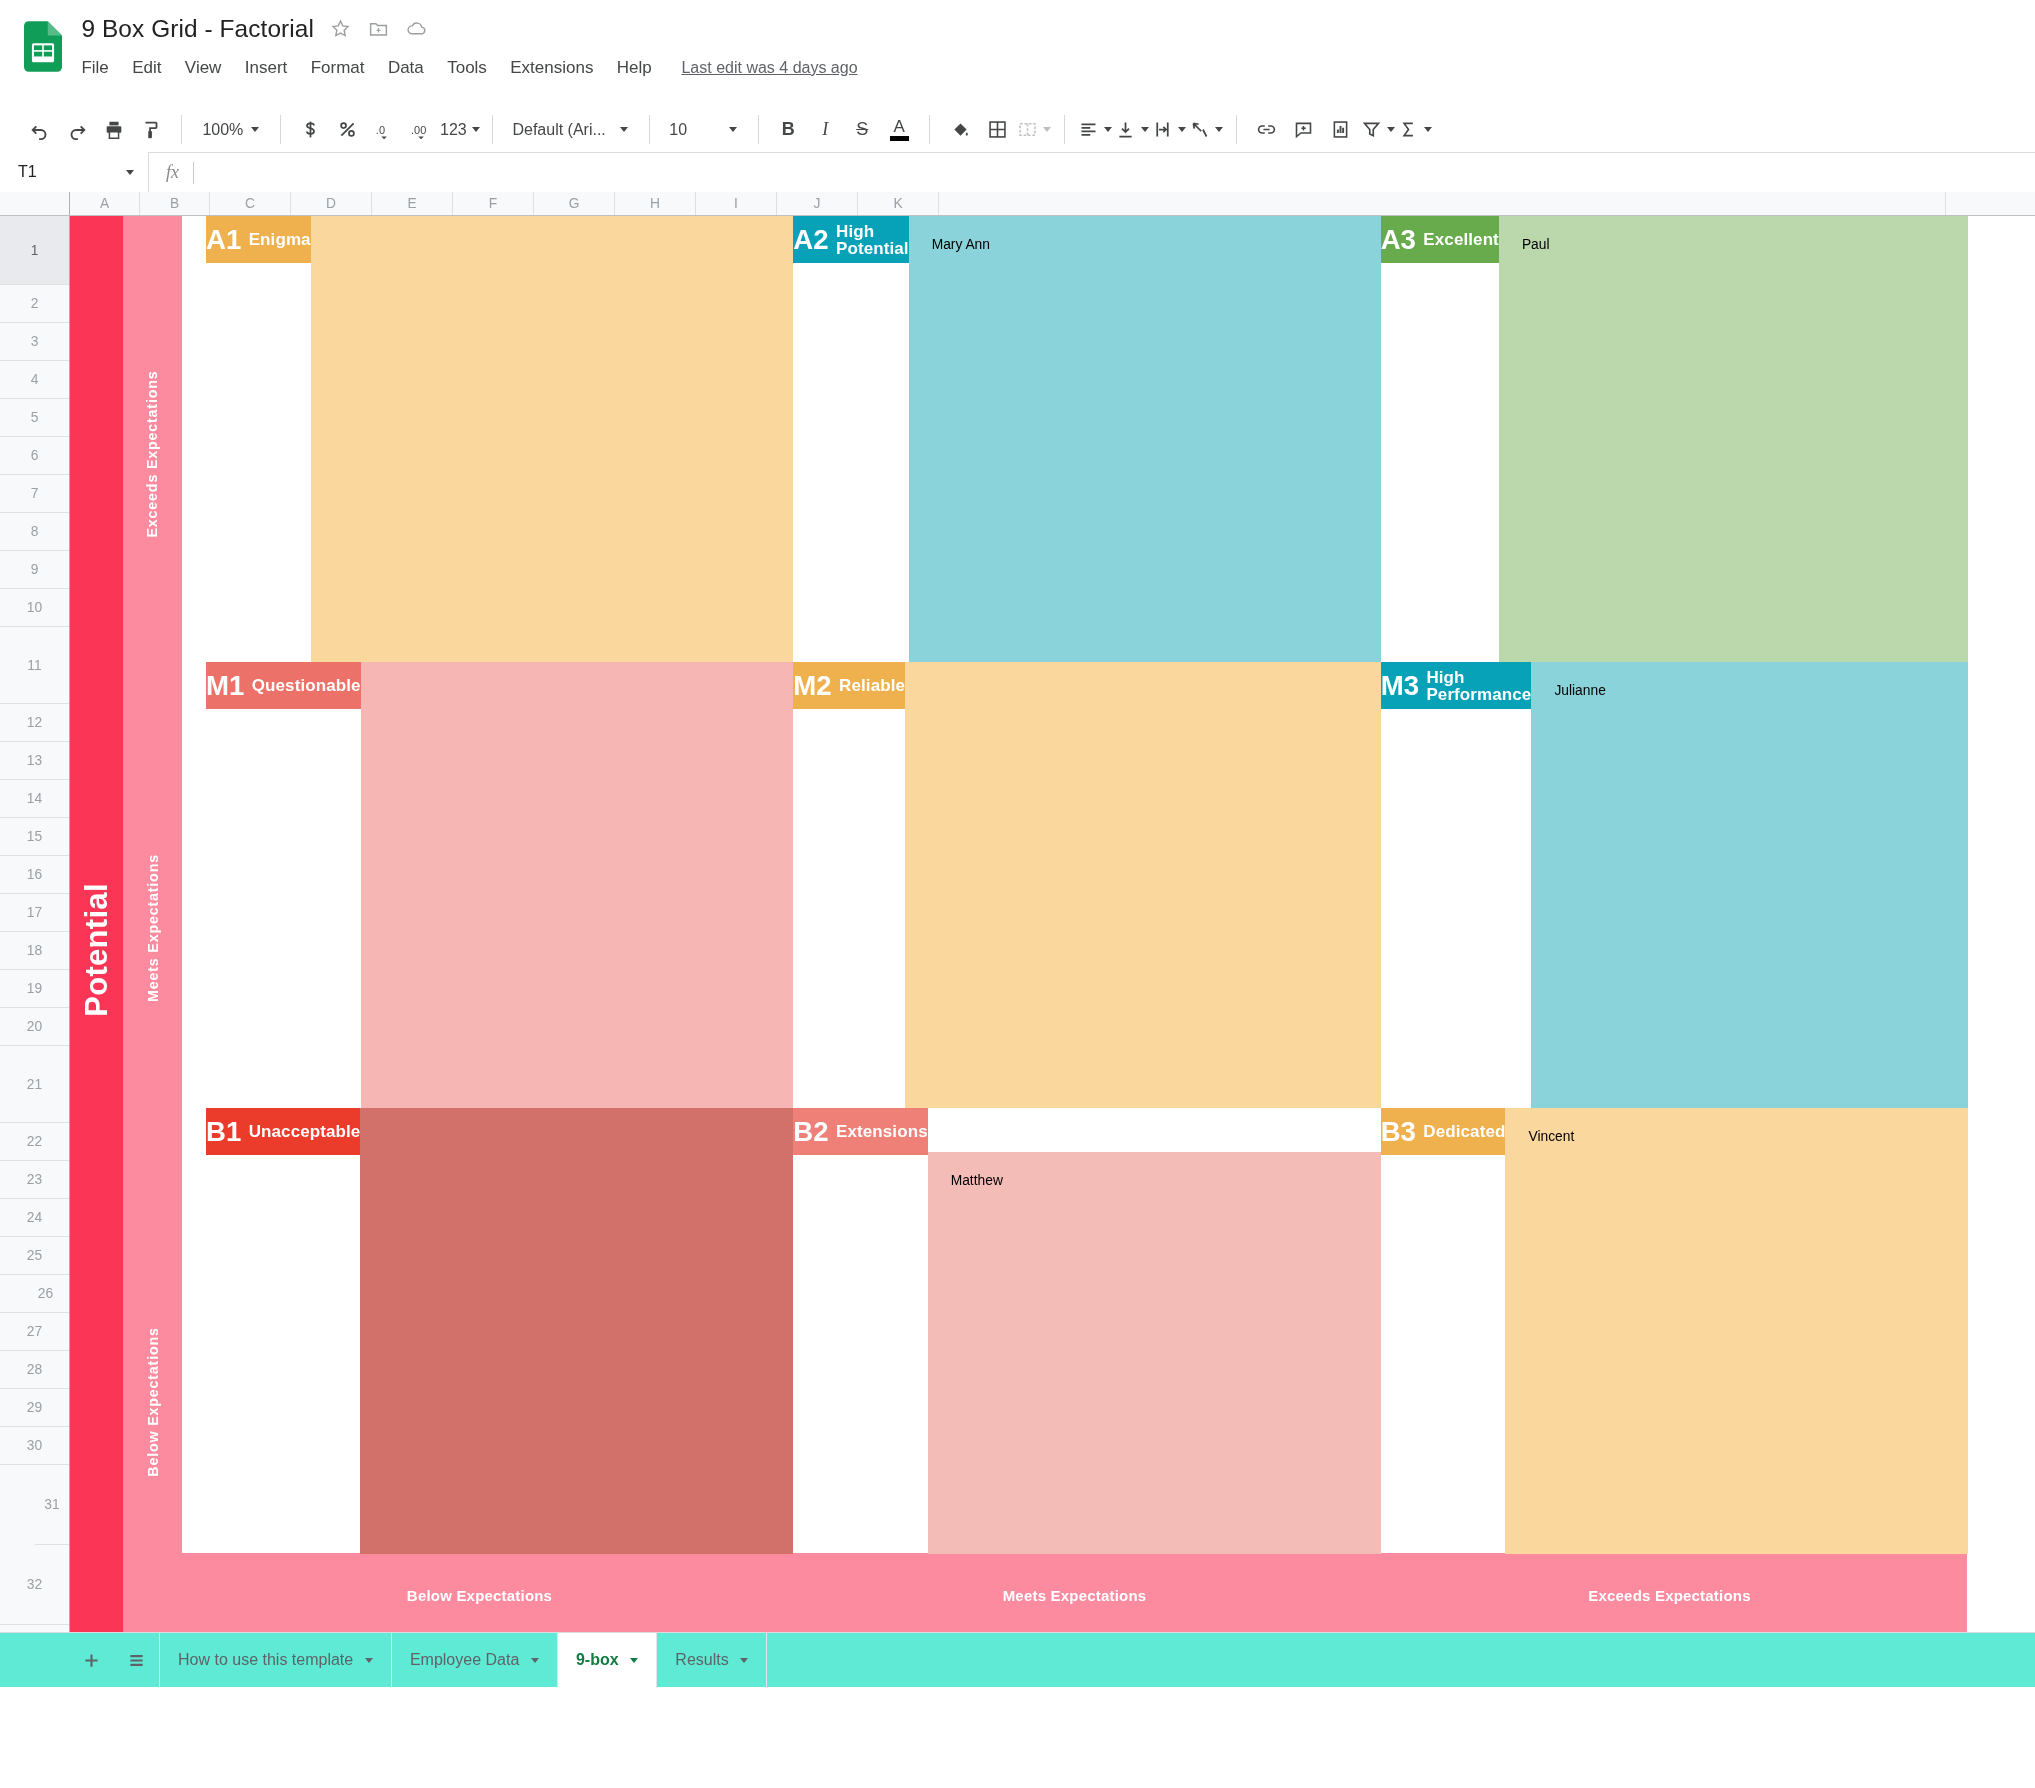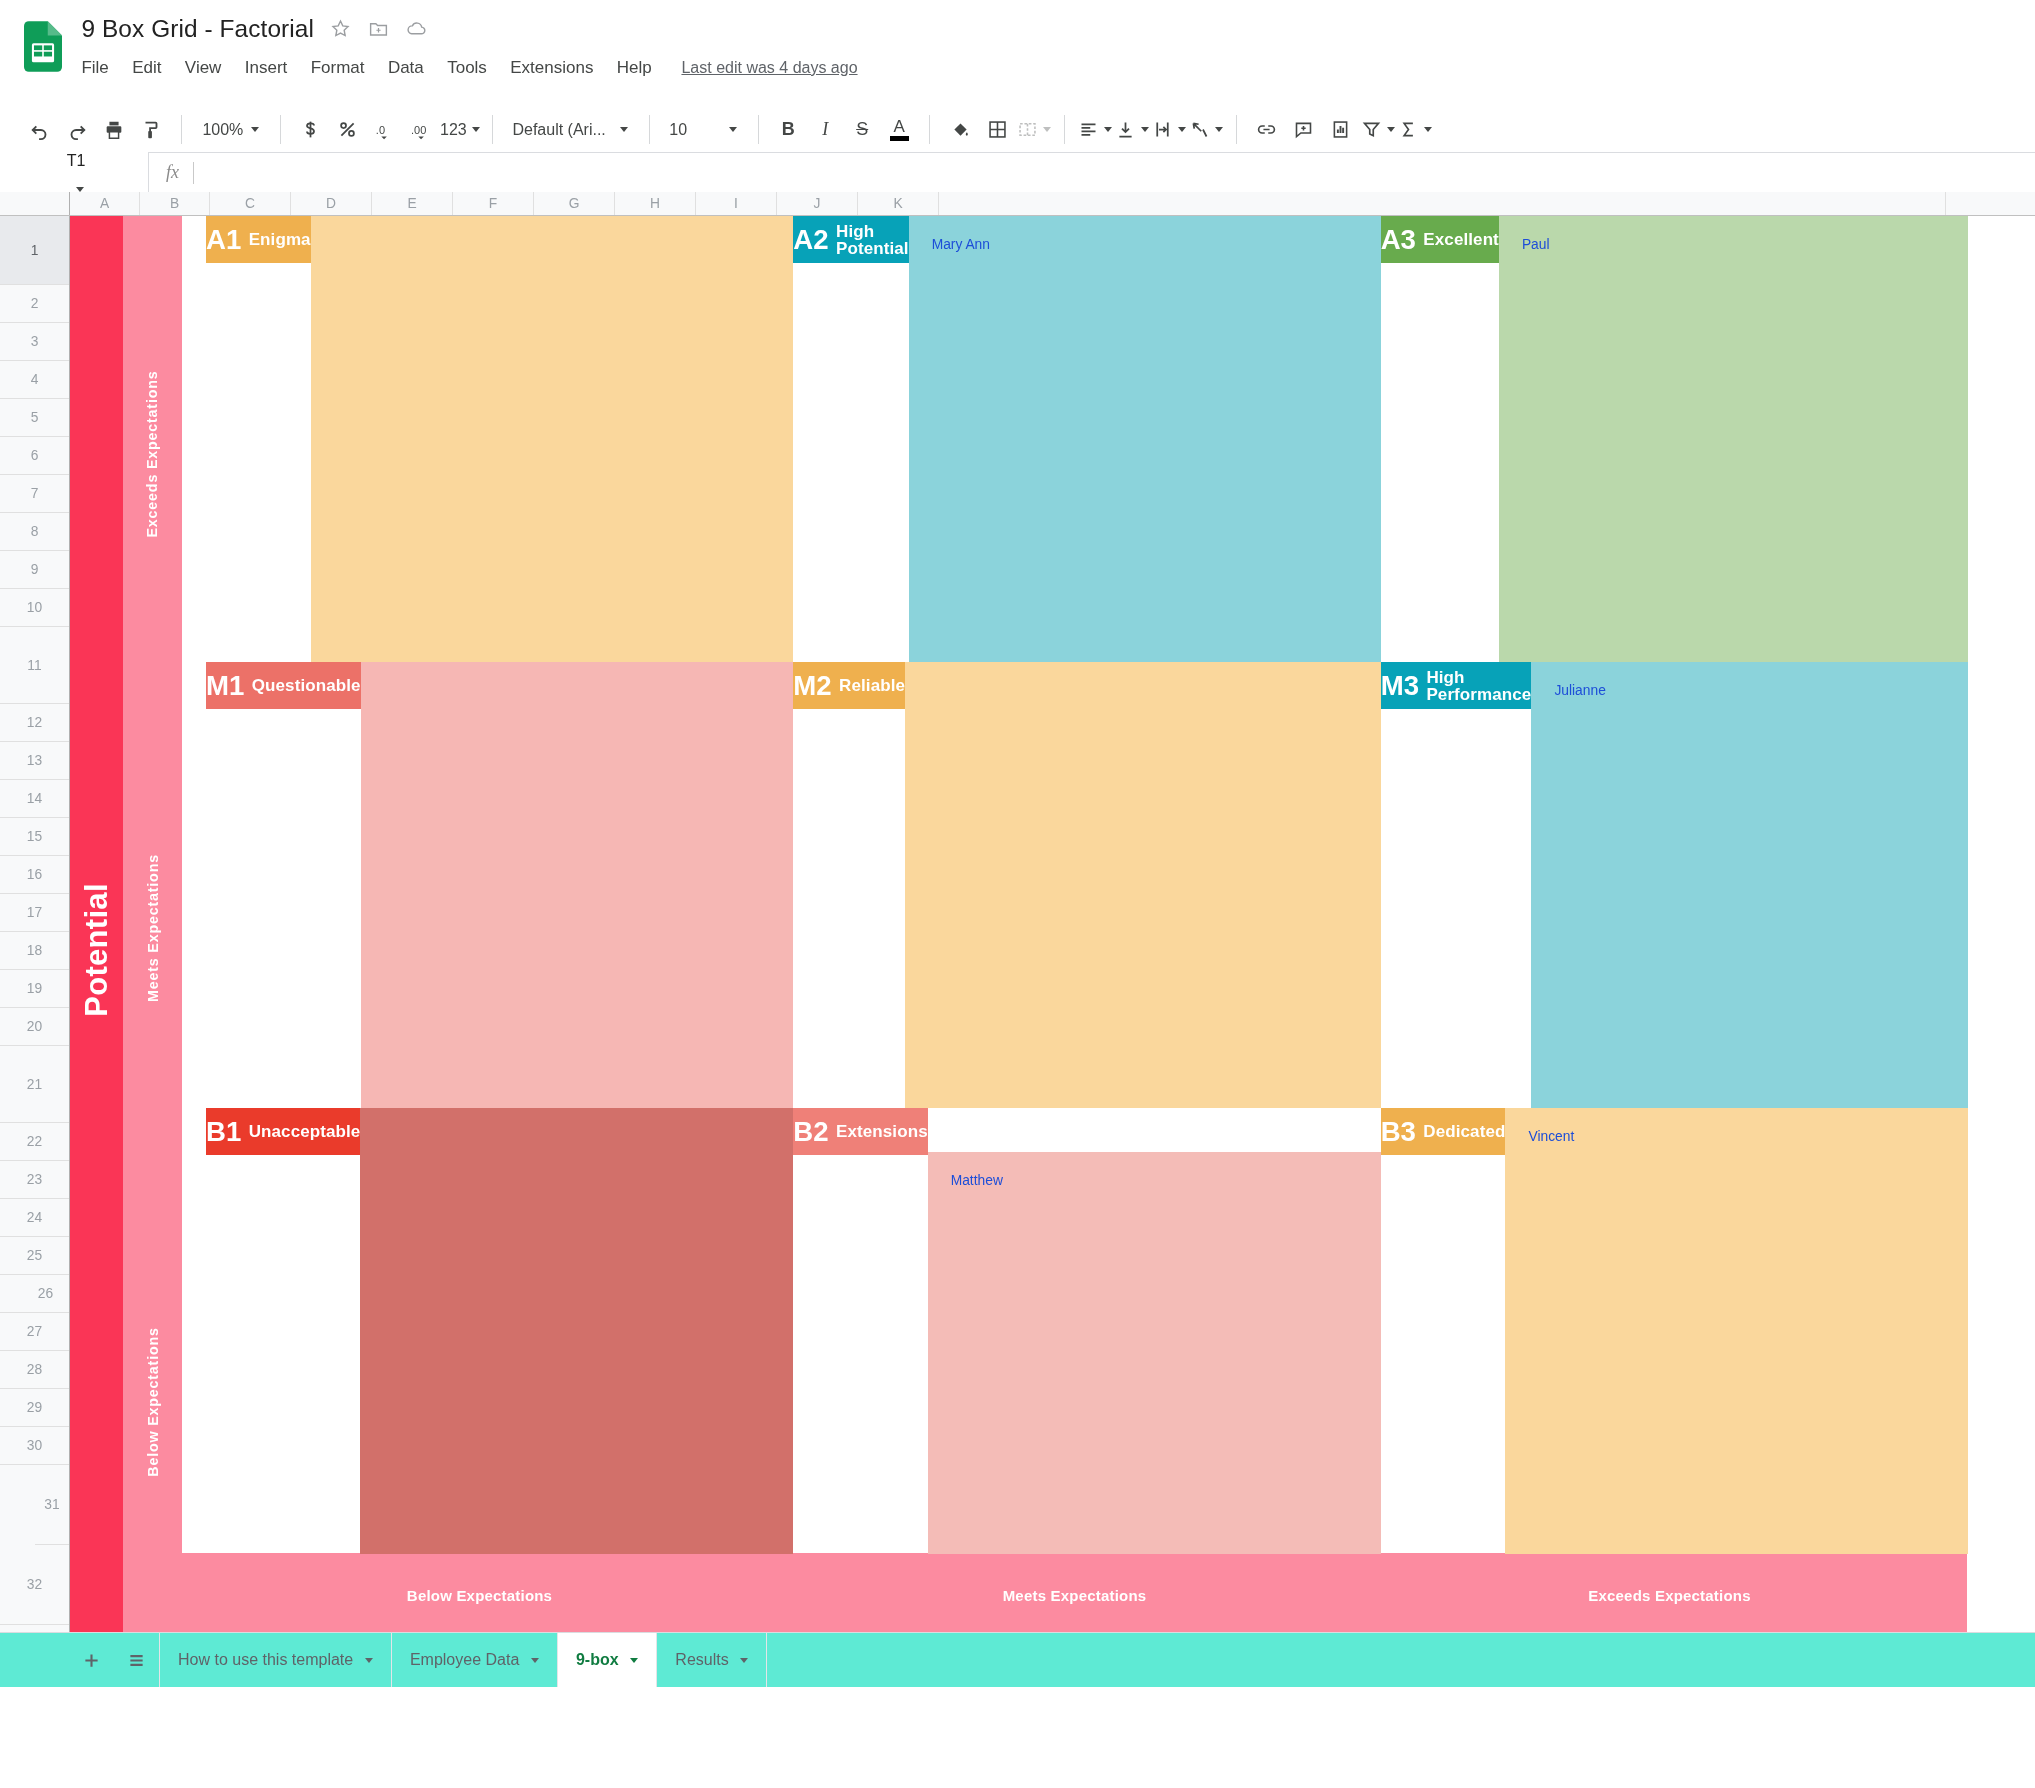--- a/index.html
+++ b/index.html
@@ -38,21 +38,21 @@
   .tb-zoom { display: inline-flex; align-items: center; padding: 0 9.5px; }
   .tb-font { display: inline-flex; align-items: center; width: 133px; padding: 0 8.5px; justify-content: space-between; }
   .tb-size { display: inline-flex; align-items: center; width: 85px; padding: 0 8.5px; justify-content: space-between; }
   .tb-group { display: inline-flex; align-items: center; }
   .tb-dis { opacity: .34; }
 
   
   .formulabar { display: flex; align-items: stretch; height: 40px; background: #fff; }
   .namebox {
     width: 148px; display: flex; align-items: center; justify-content: space-between;
-    padding: 0 13.8px 0 18px; font-size: 16px; color: #222; flex-direction: column;
+    padding: 0 13.8px 0 18px; font-size: 16px; color: #222;
   }
   .fx-wrap { flex: 1; display: flex; align-items: center; border-left: 0.5px solid #dadce0; border-top: 0.5px solid #dadce0; padding-left: 17px; background: #fff; }
   .fx-sym { font-family: "Liberation Serif", serif; font-style: italic; font-size: 18px; color: #8a8a8a; }
   .fx-divider { width: 0.5px; height: 22px; background: #c9c9c9; margin: 0 13.8px; }
 
   
   .gridwrap { position: relative; width: 2035px; height: 1495px; overflow: hidden; }
 
   .colhead-row { display: flex; height: 24.4px; background: #f8f9fa; border-bottom: 0.5px solid #c0c0c0; }
   .corner-cell { width: 70px; flex: 0 0 70px; background: #f8f9fa; border-right: 1.1px solid #b0b0b0; }
@@ -102,21 +102,21 @@
 
   .boxes { position: absolute; display: grid; }
   .box { display: flex; flex-direction: row; overflow: hidden; }
   .box-head {
     height: 47px; flex: 0 0 47px; display: flex; align-items: center;
     justify-content: center; gap: 7.4px; color: #fff;
   }
   .box-code { font-size: 27.6px; font-weight: bold; line-height: 1; }
   .box-name { font-size: 17px; font-weight: bold; line-height: 1; letter-spacing: 0.1px; }
   .box-body { flex: 1; padding: 19px 23px; }
-  .emp { font-size: 13.8px; color: #1d4ed8; line-height: 1.5; }
+  .emp { font-size: 13.8px; color: #000000; line-height: 1.5; }
 
   
   .tabbar {
     position: absolute; left: 0; bottom: 0; width: 2035px; height: 55px;
     background: #5eead4; border-top: 0.5px solid #dadce0;
     display: flex; align-items: center; padding-left: 69px;
   }
   .tab-ctrl { width: 45px; height: 55px; display: flex; align-items: center; justify-content: center; color: #5f6368; }
   .tab-ctrl svg { display: block; }
   .tab {

